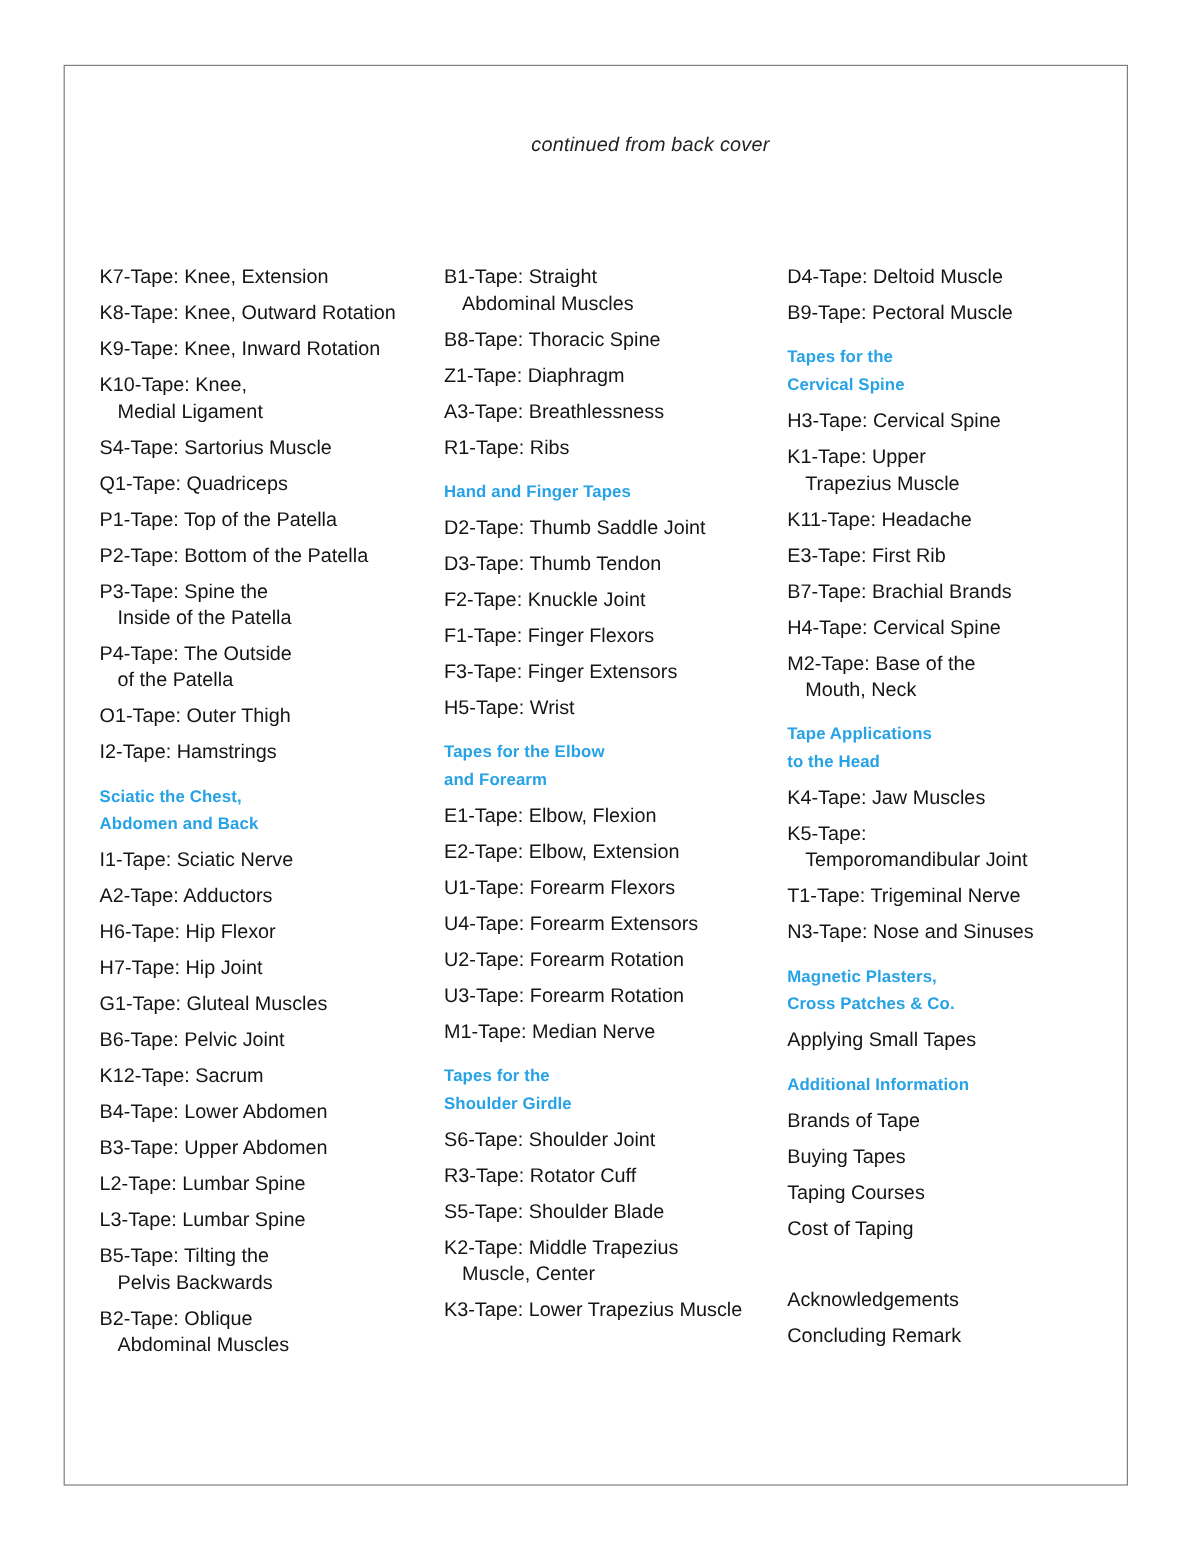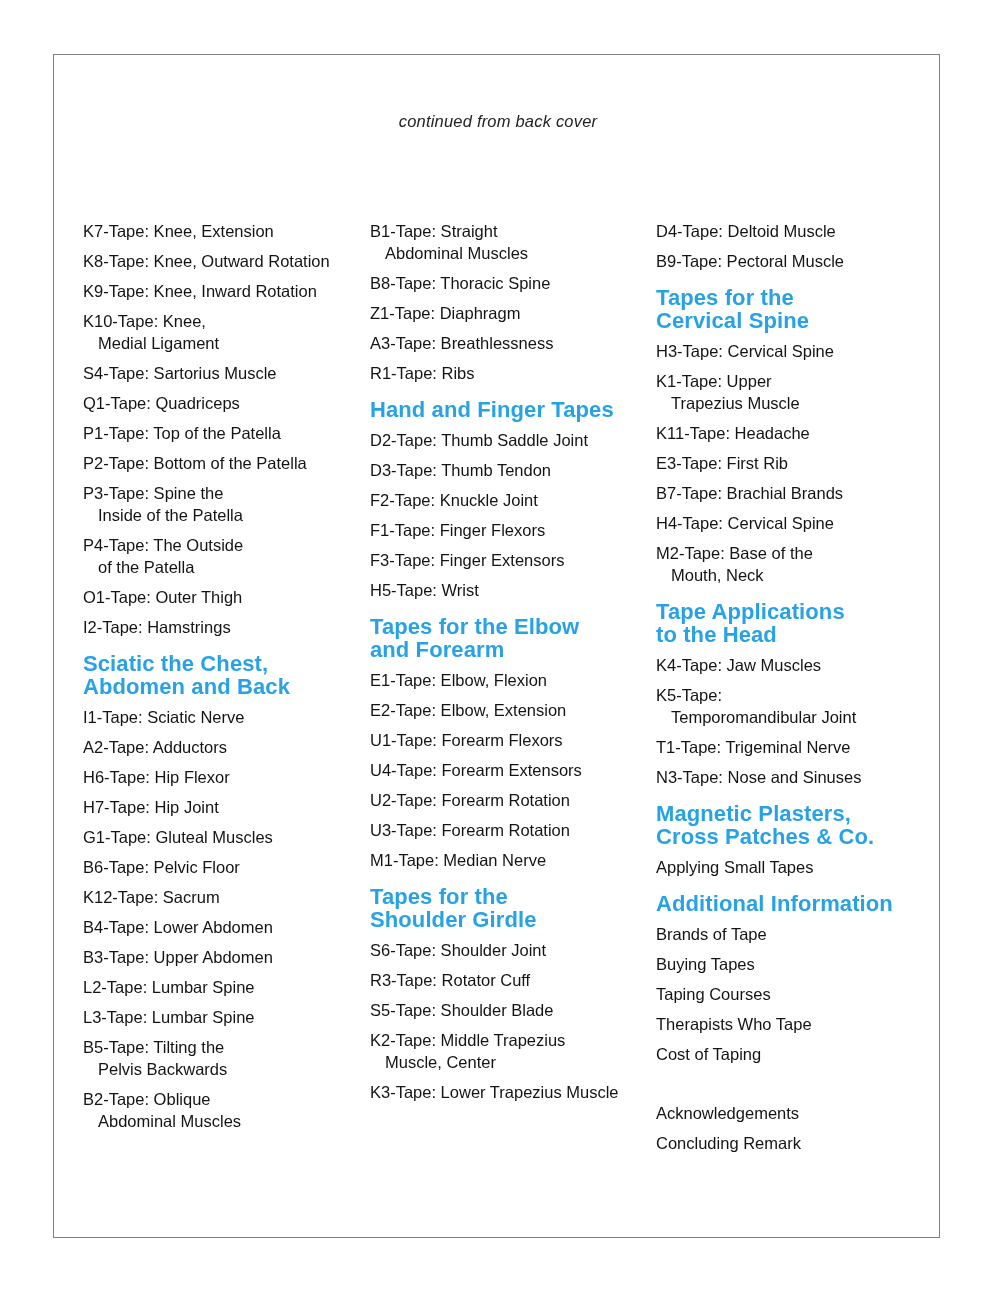--- a/index.html
+++ b/index.html
@@ -28,40 +28,41 @@
   .continued-note {
     position: absolute;
     left: 53px;
     top: 112px;
     width: 890px;
     text-align: center;
     font-style: italic;
     font-size: 16.5px;
     letter-spacing: 0.2px;
     color: #232323;
+    padding-left: 44px;
   }
   .toc-column {
     position: absolute;
     top: 220px;
   }
   .col-0 { left: 83px;  width: 287px; }
   .col-1 { left: 370px; width: 280px; }
   .col-2 { left: 656px; width: 250px; }
 
   .item {
     font-size: 16.5px;
     line-height: 22px;
     margin-bottom: 8px;
     color: #141414;
   }
   .item .cont {
     padding-left: 15px;
   }
   .heading {
-    font-size: 22px;
+    font-size: 14px;
     line-height: 23px;
     font-weight: 700;
     margin-top: 14px;
     margin-bottom: 8px;
     color: var(--accent, #27a2e5);
     letter-spacing: 0.1px;
   }
   .spacer {
     height: 29px;
   }
@@ -126,21 +127,21 @@
     <div class="item">
       <div class="first">H6-Tape: Hip Flexor</div>
     </div>
     <div class="item">
       <div class="first">H7-Tape: Hip Joint</div>
     </div>
     <div class="item">
       <div class="first">G1-Tape: Gluteal Muscles</div>
     </div>
     <div class="item">
-      <div class="first">B6-Tape: Pelvic Floor</div>
+      <div class="first">B6-Tape: Pelvic Joint</div>
     </div>
     <div class="item">
       <div class="first">K12-Tape: Sacrum</div>
     </div>
     <div class="item">
       <div class="first">B4-Tape: Lower Abdomen</div>
     </div>
     <div class="item">
       <div class="first">B3-Tape: Upper Abdomen</div>
     </div>
@@ -307,23 +308,20 @@
     <div class="item">
       <div class="first">Brands of Tape</div>
     </div>
     <div class="item">
       <div class="first">Buying Tapes</div>
     </div>
     <div class="item">
       <div class="first">Taping Courses</div>
     </div>
     <div class="item">
-      <div class="first">Therapists Who Tape</div>
-    </div>
-    <div class="item">
       <div class="first">Cost of Taping</div>
     </div>
     <div class="spacer"></div>
     <div class="item">
       <div class="first">Acknowledgements</div>
     </div>
     <div class="item">
       <div class="first">Concluding Remark</div>
     </div>
   </div>

